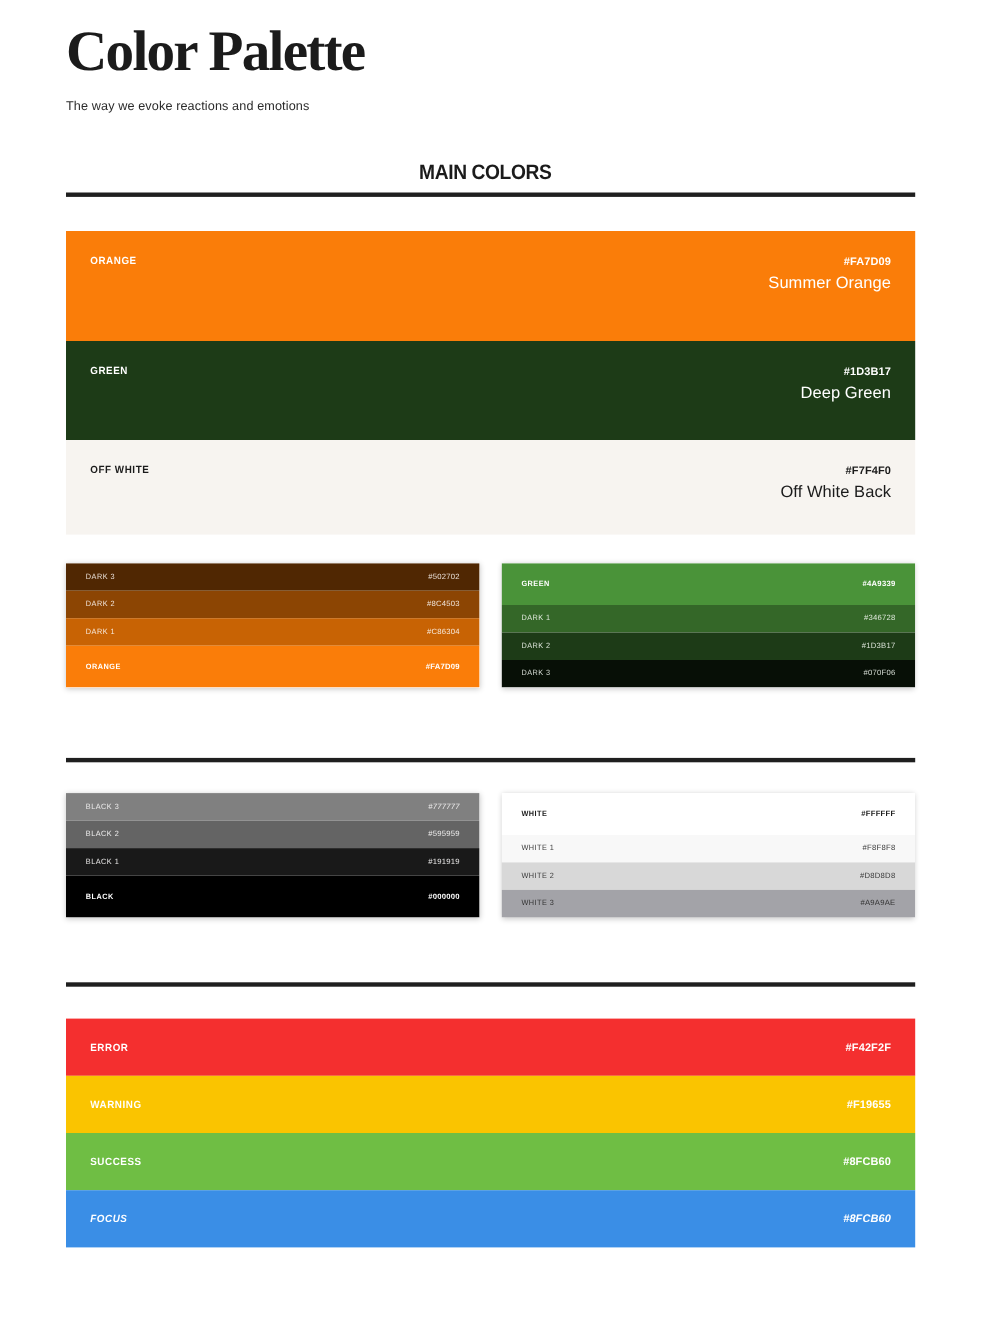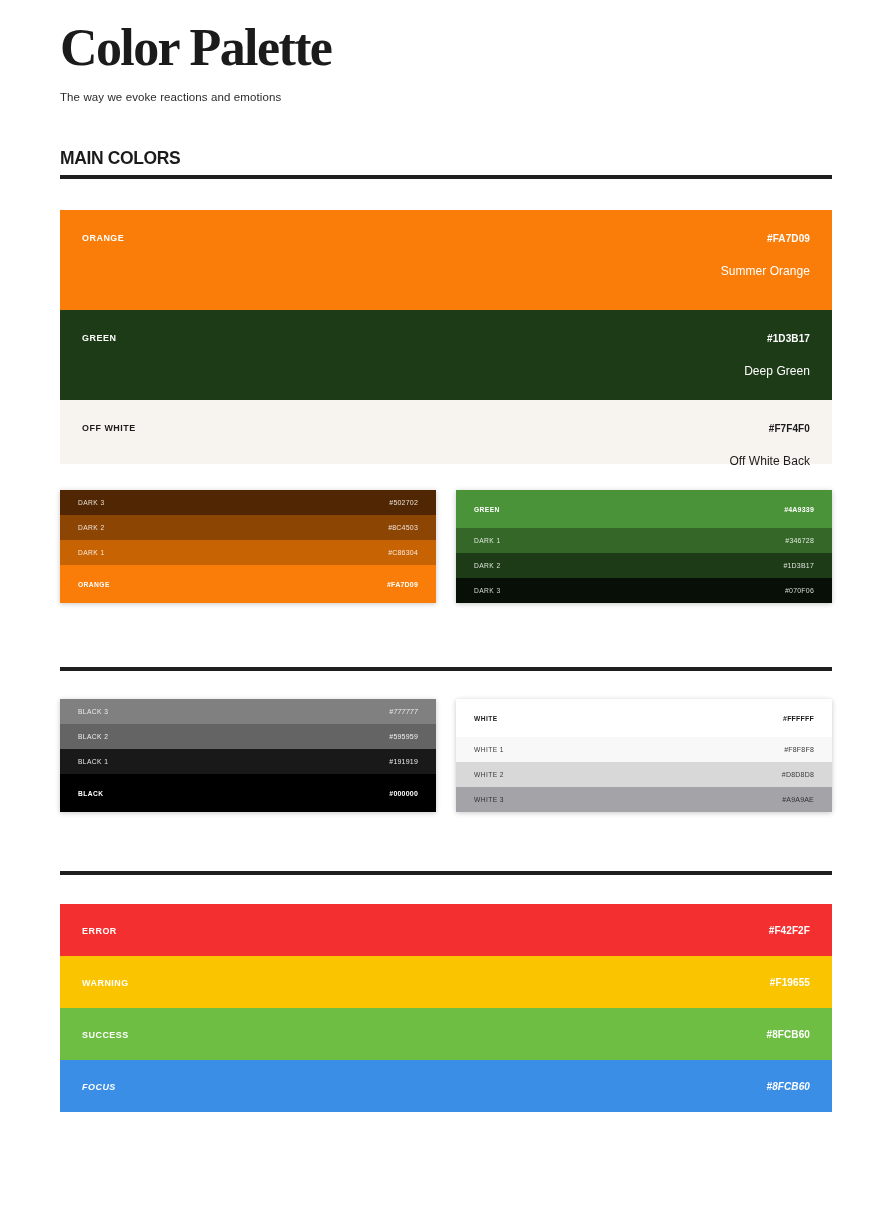--- a/index.html
+++ b/index.html
@@ -26,21 +26,21 @@
     color:#2b2b2b;
     margin-top:17px;
     letter-spacing:0.1px;
   }
 
   
   .section { margin-top:0; }
   .section-head {
     display:flex;
     align-items:flex-end;
-    justify-content:flex-start;
+    justify-content:center;
   }
   .section-title {
     font-size:19px;
     font-weight:bold;
     letter-spacing:-0.4px;
     color:#1b1b1b;
     transform:scaleX(0.92);
     transform-origin:left bottom;
   }
   .section-note {
@@ -74,23 +74,23 @@
     transform:scaleX(0.94);
     transform-origin:left top;
   }
   .band-meta { text-align:right; line-height:1.35; }
   .band-hex {
     font-size:10px;
     font-weight:bold;
     letter-spacing:0.1px;
   }
   .band-desc {
-    font-size:12px;
+    font-size:15px;
     letter-spacing:0.05px;
-    margin-top:17px;
+    margin-top:2px;
   }
 
   
   .cards {
     margin-top:26px;
     display:flex;
     gap:20px;
   }
   .card {
     flex:1;
@@ -167,21 +167,21 @@
             <div class="band-desc">Summer Orange</div>
           </div>
         </div>
         <div class="band" style="background: rgb(29, 59, 23); color: rgb(255, 255, 255); height: 90px;">
           <div class="band-name">GREEN</div>
           <div class="band-meta">
             <div class="band-hex">#1D3B17</div>
             <div class="band-desc">Deep Green</div>
           </div>
         </div>
-        <div class="band" style="background: rgb(247, 244, 240); color: rgb(27, 27, 27); height: 64px;">
+        <div class="band" style="background: rgb(247, 244, 240); color: rgb(27, 27, 27); height: 86px;">
           <div class="band-name">OFF WHITE</div>
           <div class="band-meta">
             <div class="band-hex">#F7F4F0</div>
             <div class="band-desc">Off White Back</div>
           </div>
         </div>
       </div>
   </div>
 
   <div class="cards" id="cards-top">

